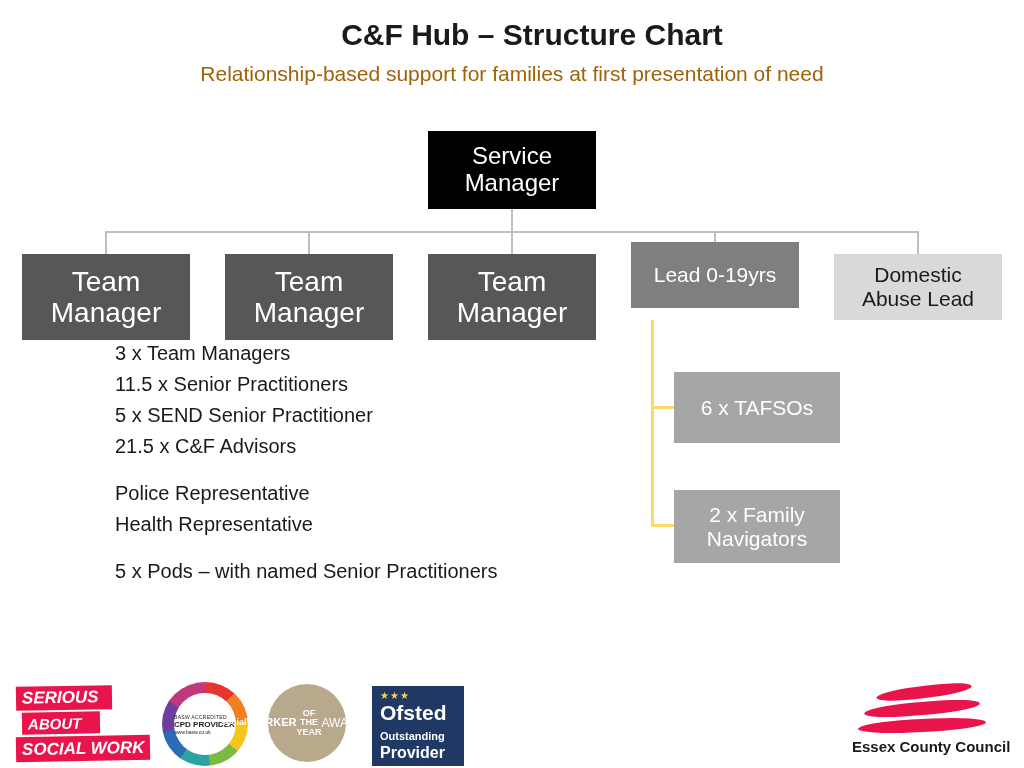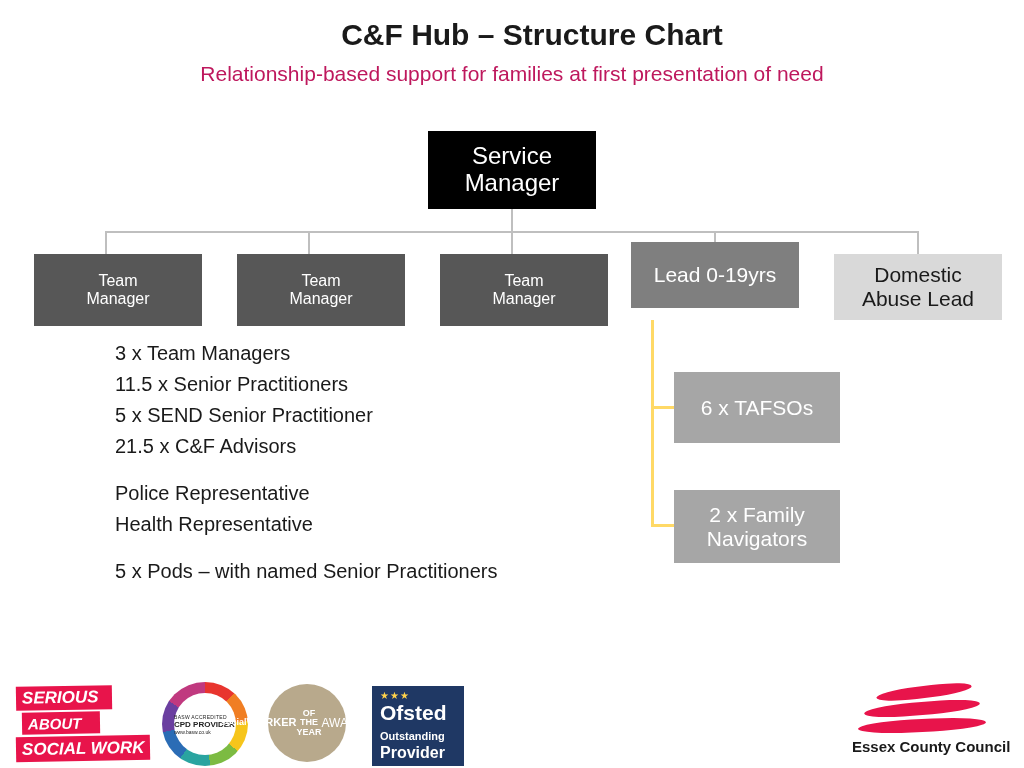--- a/index.html
+++ b/index.html
@@ -15,37 +15,37 @@
   .title {
     position: absolute; left: 0; top: 18px; width: 1024px;
     text-align: center;
     font-size: 30px; font-weight: bold; color: #1a1a1a;
     letter-spacing: 0px;
     padding-left: 40px;
   }
   .subtitle {
     position: absolute; left: 0; top: 62px; width: 1024px;
     text-align: center;
-    font-size: 21px; color: #be185d;
+    font-size: 21px; color: #a16207;
   }
 
   .node {
     position: absolute;
     display: flex; align-items: center; justify-content: center;
     text-align: center;
     color: #ffffff;
     line-height: 1.12;
   }
   .node-service {
     left: 428px; top: 131px; width: 168px; height: 78px;
     background: #000000; font-size: 24px;
   }
   .node-team {
-    width: 168px; height: 72px;
-    background: #575757; font-size: 16px; margin-left: 12px;
+    width: 168px; height: 86px;
+    background: #575757; font-size: 28px;
   }
   .tm1 { left: 22px;  top: 254px; }
   .tm2 { left: 225px; top: 254px; }
   .tm3 { left: 428px; top: 254px; }
 
   .node-lead {
     left: 631px; top: 242px; width: 168px; height: 66px;
     background: #7f7f7f; font-size: 21px;
   }
   .node-domestic {

